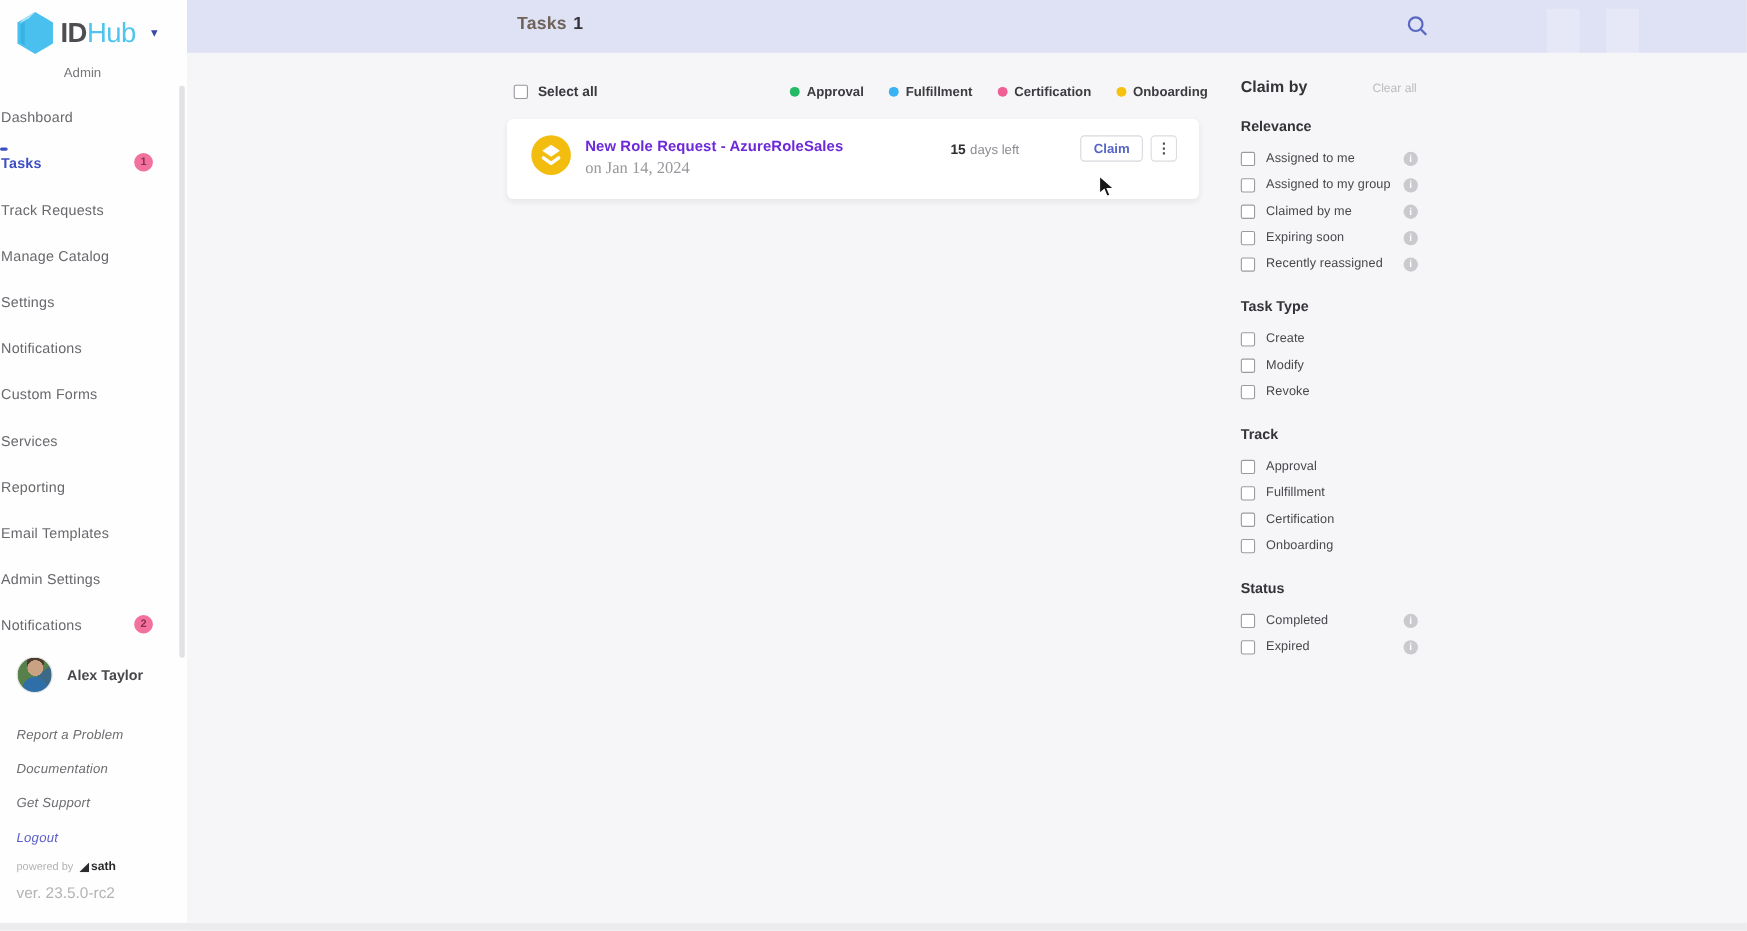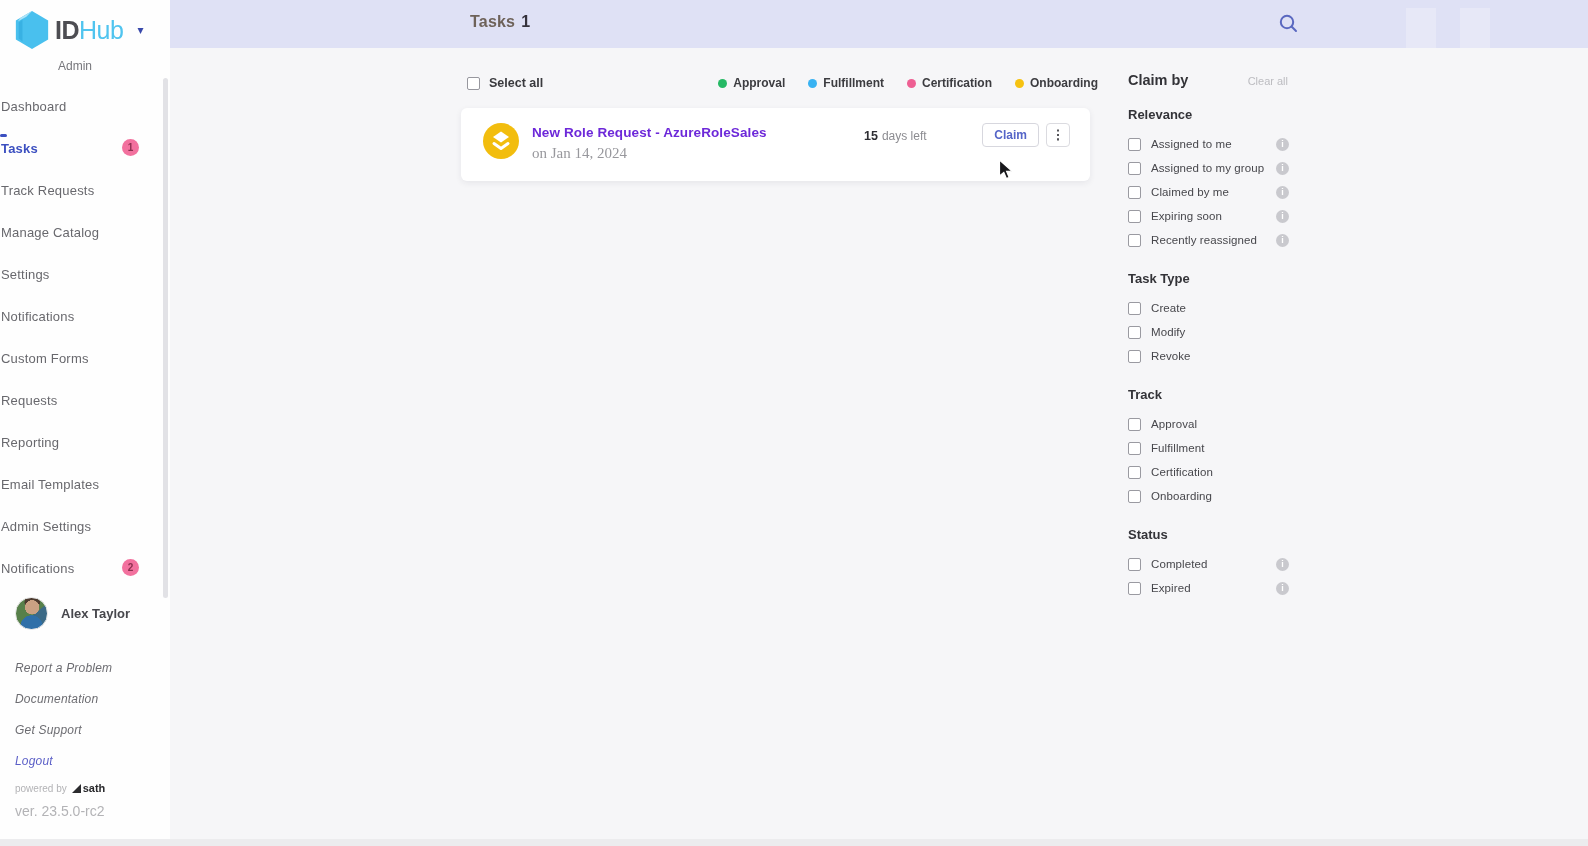--- a/index.html
+++ b/index.html
@@ -134,21 +134,21 @@
     <div class="nav-item">
         <span class="nav-label">Settings</span>
       </div>
     <div class="nav-item">
         <span class="nav-label">Notifications</span>
       </div>
     <div class="nav-item">
         <span class="nav-label">Custom Forms</span>
       </div>
     <div class="nav-item">
-        <span class="nav-label">Requests</span>
+        <span class="nav-label">Services</span>
       </div>
     <div class="nav-item">
         <span class="nav-label">Reporting</span>
       </div>
     <div class="nav-item">
         <span class="nav-label">Email Templates</span>
       </div>
     <div class="nav-item">
         <span class="nav-label">Admin Settings</span>
       </div>

